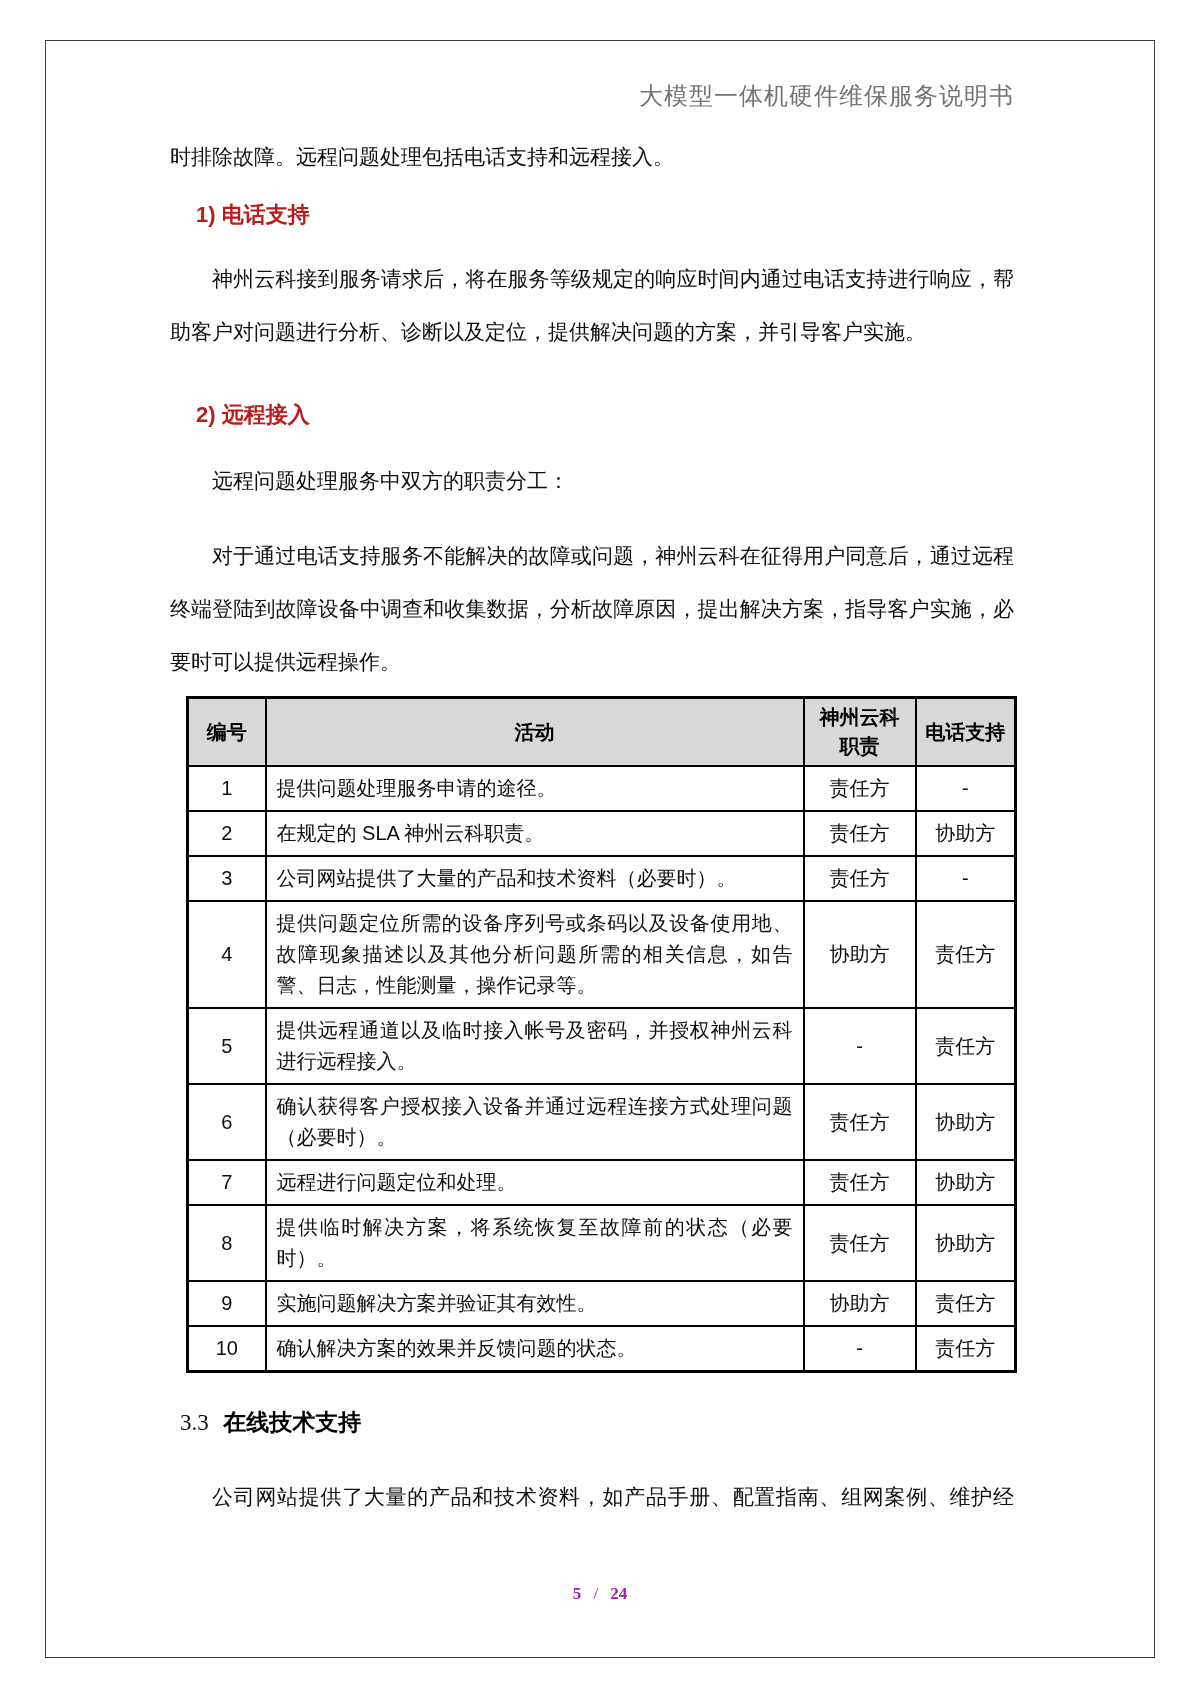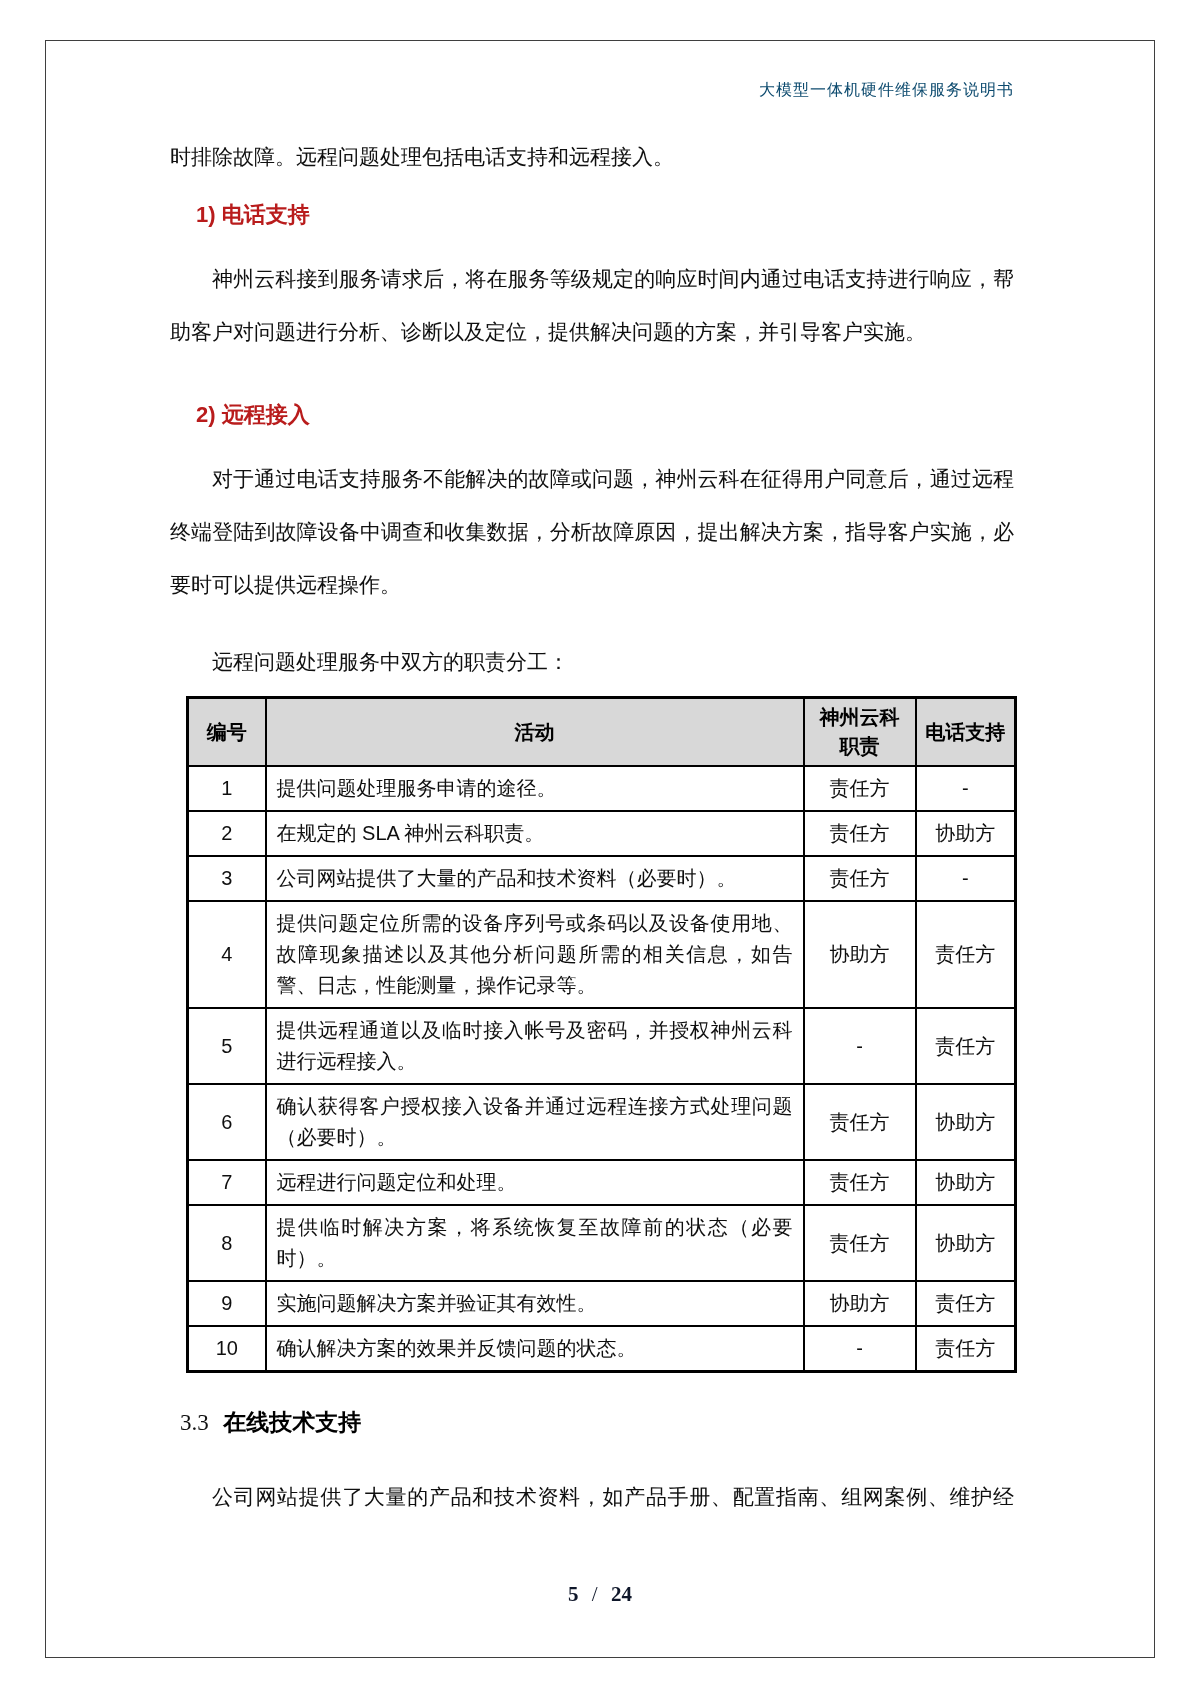--- a/index.html
+++ b/index.html
@@ -20,22 +20,22 @@
     pointer-events: none;
   }
   .header-area {
     position: absolute;
     left: 170px; top: 80px;
     width: 844px;
     text-align: right;
   }
   .header-title {
     font-family: "Liberation Serif", "DejaVu Serif", serif;
-    font-size: 16px;
-    color: #0c4a6e;
+    font-size: 24px;
+    color: #737373;
     letter-spacing: 1px;
   }
   .content {
     position: absolute;
     left: 170px; top: 130px;
     width: 844px;
   }
   .para {
     font-size: 21px;
     line-height: 53px;
@@ -106,22 +106,22 @@
   }
   .p-online { margin-top: 28px; }
 
   .footer-area {
     position: absolute;
     left: 0; top: 1580px;
     width: 1200px;
     text-align: center;
     line-height: 28px;
     font-family: "Liberation Serif", "DejaVu Serif", serif;
-    font-size: 21px;
-    color: #0f172a;
+    font-size: 17px;
+    color: #a21caf;
   }
   .pg-num { font-weight: 700; }
   .pg-sep { margin: 0 8px; font-weight: 400; }
 </style>
 </head>
 <body>
 
 <div class="page-frame"></div>
 
 <div class="header-area">
@@ -131,23 +131,23 @@
 <div class="content">
 
   <p class="para">时排除故障。远程问题处理包括电话支持和远程接入。</p>
 
   <div class="sub-heading h-phone">1) 电话支持</div>
 
   <p class="para indent p-phone">神州云科接到服务请求后，将在服务等级规定的响应时间内通过电话支持进行响应，帮助客户对问题进行分析、诊断以及定位，提供解决问题的方案，并引导客户实施。</p>
 
   <div class="sub-heading h-remote">2) 远程接入</div>
 
+  <p class="para indent p-table-intro">远程问题处理服务中双方的职责分工：</p>
+
   <p class="para indent p-remote">对于通过电话支持服务不能解决的故障或问题，神州云科在征得用户同意后，通过远程终端登陆到故障设备中调查和收集数据，分析故障原因，提出解决方案，指导客户实施，必要时可以提供远程操作。</p>
-
-  <p class="para indent p-table-intro">远程问题处理服务中双方的职责分工：</p>
 
   <table class="resp-table">
     <colgroup>
       <col class="col-no">
         <col class="col-activity">
         <col class="col-vendor">
         <col class="col-customer">
     </colgroup>
     <thead>
       <tr>

